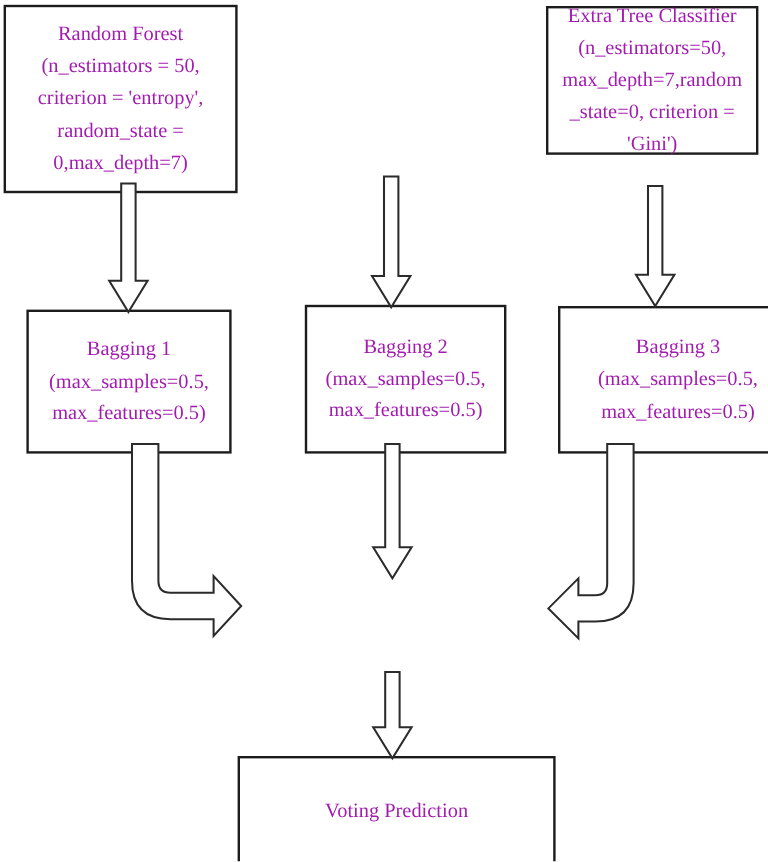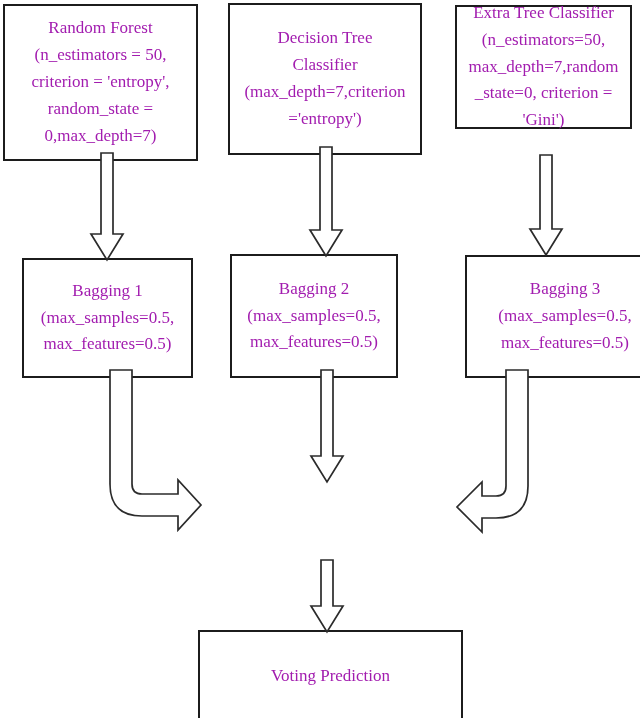--- a/index.html
+++ b/index.html
@@ -27,21 +27,21 @@
     text-align: center;
     white-space: pre-line;
     font-size: 17px;
     line-height: 1.58;
     z-index: 1;
   }
   .n-rf    { left: 3px;   top: 4px;   width: 195px; height: 157px; }
   .n-dt    { left: 228px; top: 3px;   width: 194px; height: 152px; }
   .n-et    { left: 455px; top: 5px;   width: 177px; height: 124px; }
   .n-b1    { left: 22px;  top: 258px; width: 171px; height: 120px; justify-content: center; }
-  .n-b2    { left: 230px; top: 254px; width: 168px; height: 124px; }
+  .n-b2    { left: 254px; top: 254px; width: 168px; height: 124px; }
   .n-b3    { left: 465px; top: 255px; width: 200px; height: 123px; }
   .n-vote  { left: 198px; top: 479px; width: 260px; height: 89px;  }
   .n-final { left: 198px; top: 630px; width: 265px; height: 92px;  }
   .arrow-layer {
     position: absolute;
     left: 0; top: 0;
     width: 640px;
     height: 718px;
     z-index: 2;
     pointer-events: none;
@@ -59,26 +59,20 @@
 <div class="canvas">
 
   <div class="node n-rf">
     <span>Random Forest
 (n_estimators = 50,
 criterion = 'entropy',
 random_state =
 0,max_depth=7)</span>
   </div>
 
-  <div class="node n-dt">
-    <span>Decision Tree
-Classifier
-(max_depth=7,criterion
-='entropy')</span>
-  </div>
 
   <div class="node n-et">
     <span>Extra Tree Classifier
 (n_estimators=50,
 max_depth=7,random
 _state=0, criterion =
 'Gini')</span>
   </div>
 
   <div class="node n-b1">

